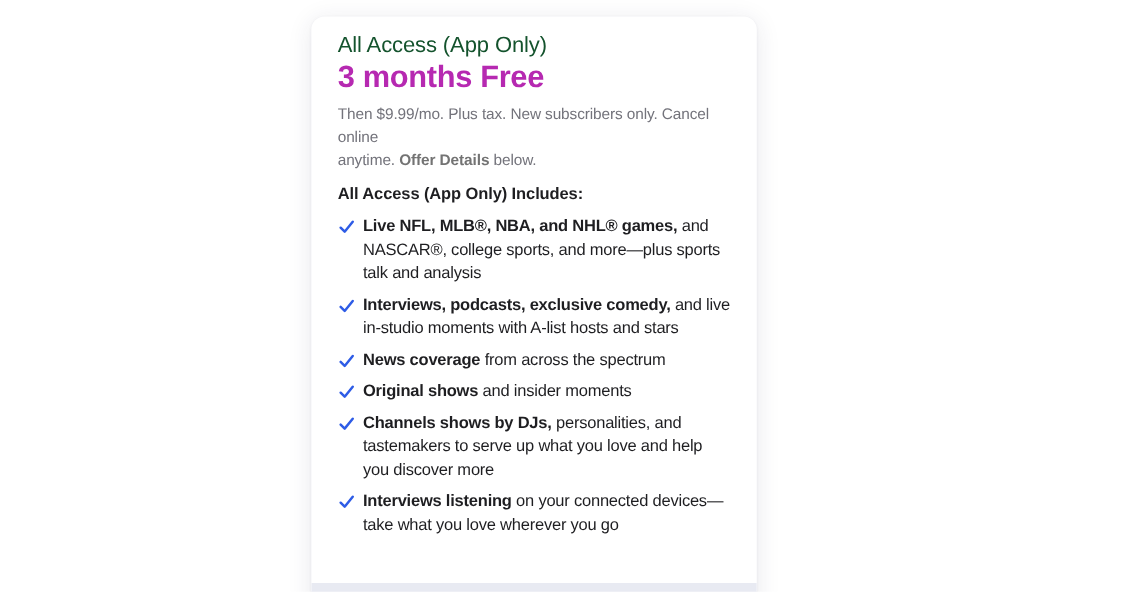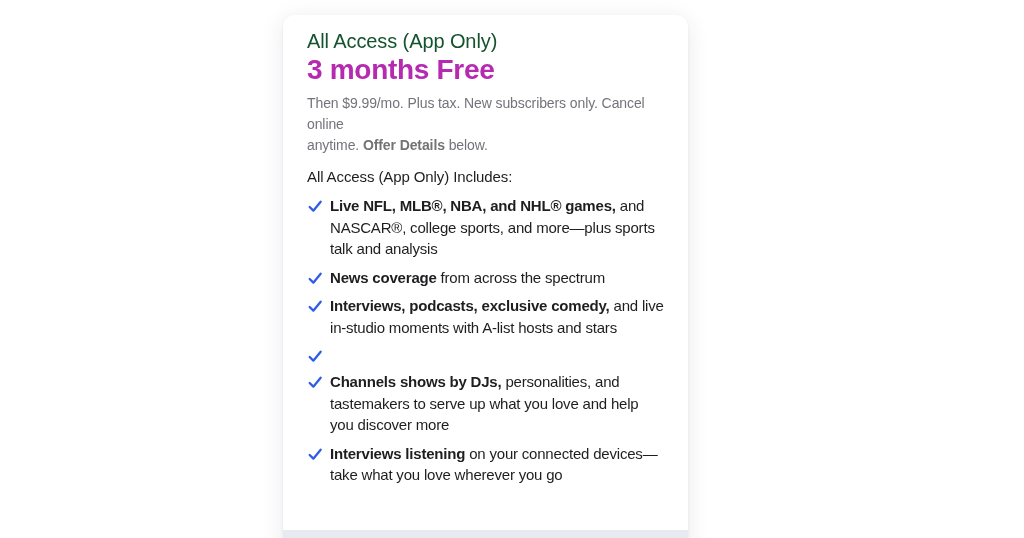--- a/index.html
+++ b/index.html
@@ -45,21 +45,21 @@
     font-size: 14px;
     line-height: 21px;
     color: #73737b;
     letter-spacing: -0.1px;
   }
   .offer-terms b { font-weight: 700; color: #737373; text-align: right; }
   .includes-heading {
     margin-top: 10px;
     font-size: 15px;
     line-height: 21px;
-    font-weight: 400;
+    font-weight: 700;
     color: #1e1e21;
     letter-spacing: -0.1px;
   }
   .features-list {
     list-style: none;
     margin-top: 8px;
   }
   .feature-item {
     display: flex;
     align-items: flex-start;
@@ -110,38 +110,39 @@
         </span>
         <span class="feature-text"><b>Live NFL, MLB®, NBA, and NHL® games,</b><span> and NASCAR®, college sports, and more—plus sports talk and analysis</span></span>
       </li>
 
       <li class="feature-item">
         <span class="check-wrap">
           <svg viewBox="0 0 24 24" fill="none">
               <polyline points="4,13.5 9.5,19 20.5,5.5" stroke="#2e5ce6" stroke-width="3.4" stroke-linecap="round" stroke-linejoin="round"></polyline>
             </svg>
         </span>
+        <span class="feature-text"><b>Interviews, podcasts, exclusive comedy,</b><span> and live in-studio moments with A-list hosts and stars</span></span>
+      </li>
+
+      <li class="feature-item">
+        <span class="check-wrap">
+          <svg viewBox="0 0 24 24" fill="none">
+              <polyline points="4,13.5 9.5,19 20.5,5.5" stroke="#2e5ce6" stroke-width="3.4" stroke-linecap="round" stroke-linejoin="round"></polyline>
+            </svg>
+        </span>
         <span class="feature-text"><b>News coverage</b><span> from across the spectrum</span></span>
       </li>
 
       <li class="feature-item">
         <span class="check-wrap">
           <svg viewBox="0 0 24 24" fill="none">
               <polyline points="4,13.5 9.5,19 20.5,5.5" stroke="#2e5ce6" stroke-width="3.4" stroke-linecap="round" stroke-linejoin="round"></polyline>
             </svg>
         </span>
-        <span class="feature-text"><b>Interviews, podcasts, exclusive comedy,</b><span> and live in-studio moments with A-list hosts and stars</span></span>
-      </li>
-
-      <li class="feature-item">
-        <span class="check-wrap">
-          <svg viewBox="0 0 24 24" fill="none">
-              <polyline points="4,13.5 9.5,19 20.5,5.5" stroke="#2e5ce6" stroke-width="3.4" stroke-linecap="round" stroke-linejoin="round"></polyline>
-            </svg>
-        </span>
+        <span class="feature-text"><b>Original shows</b><span> and insider moments</span></span>
       </li>
 
       <li class="feature-item">
         <span class="check-wrap">
           <svg viewBox="0 0 24 24" fill="none">
               <polyline points="4,13.5 9.5,19 20.5,5.5" stroke="#2e5ce6" stroke-width="3.4" stroke-linecap="round" stroke-linejoin="round"></polyline>
             </svg>
         </span>
         <span class="feature-text"><b>Channels shows by DJs,</b><span> personalities, and tastemakers to serve up what you love and help you discover more</span></span>
       </li>

